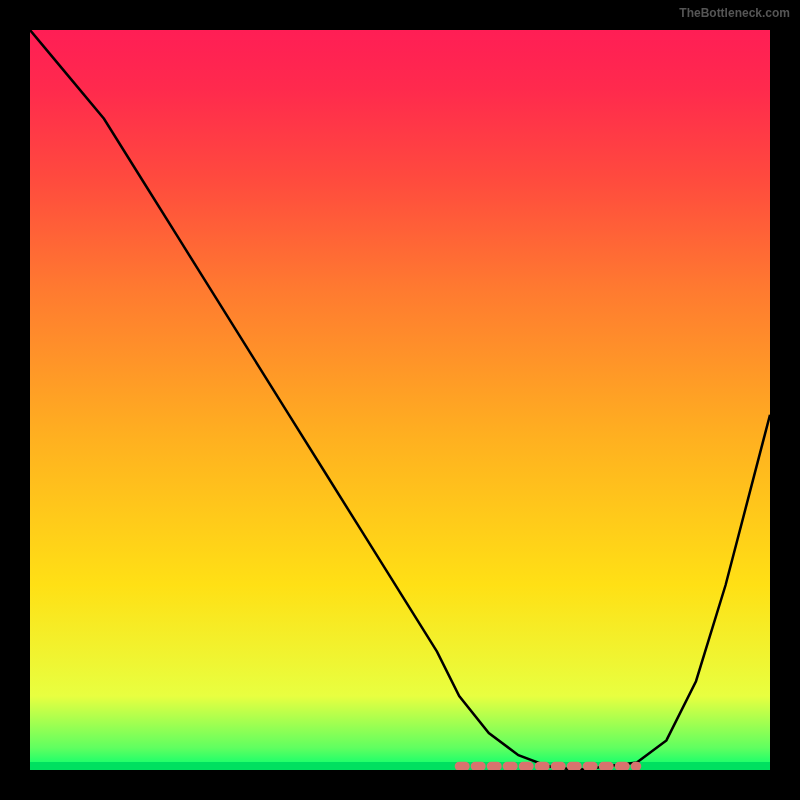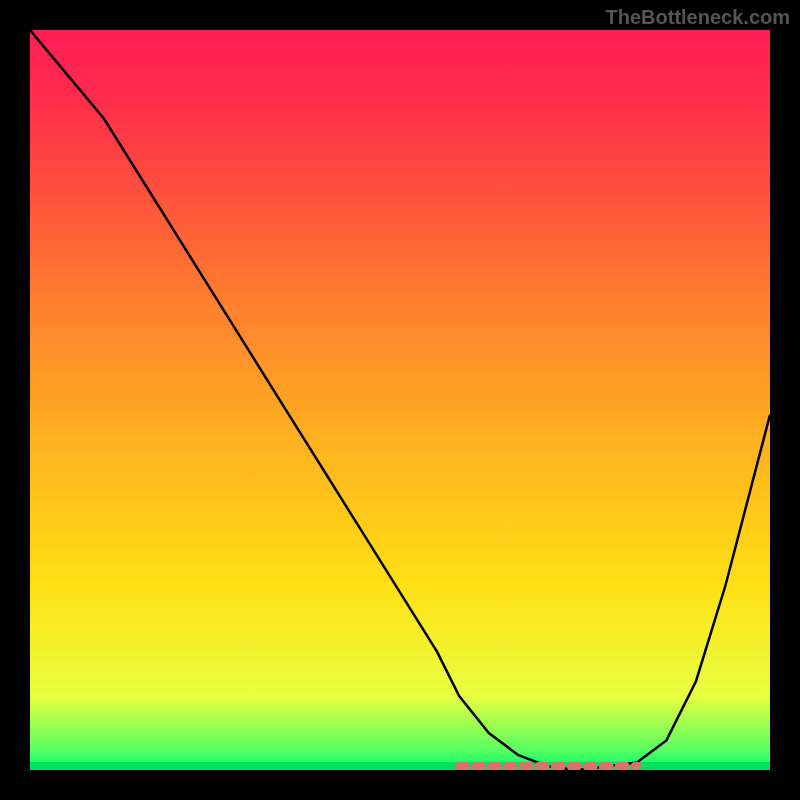--- a/index.html
+++ b/index.html
@@ -10,21 +10,21 @@
     height: 800px;
     position: relative;
     overflow: hidden;
     font-family: Arial, sans-serif;
   }
   .watermark {
     position: absolute;
     top: 6px;
     right: 10px;
     color: #555;
-    font-size: 20px;
+    font-size: 12px;
     font-weight: bold;
     z-index: 10;
   }
   .plot-area {
     position: absolute;
     left: 30px;
     top: 30px;
     width: 740px;
     height: 740px;
   }

